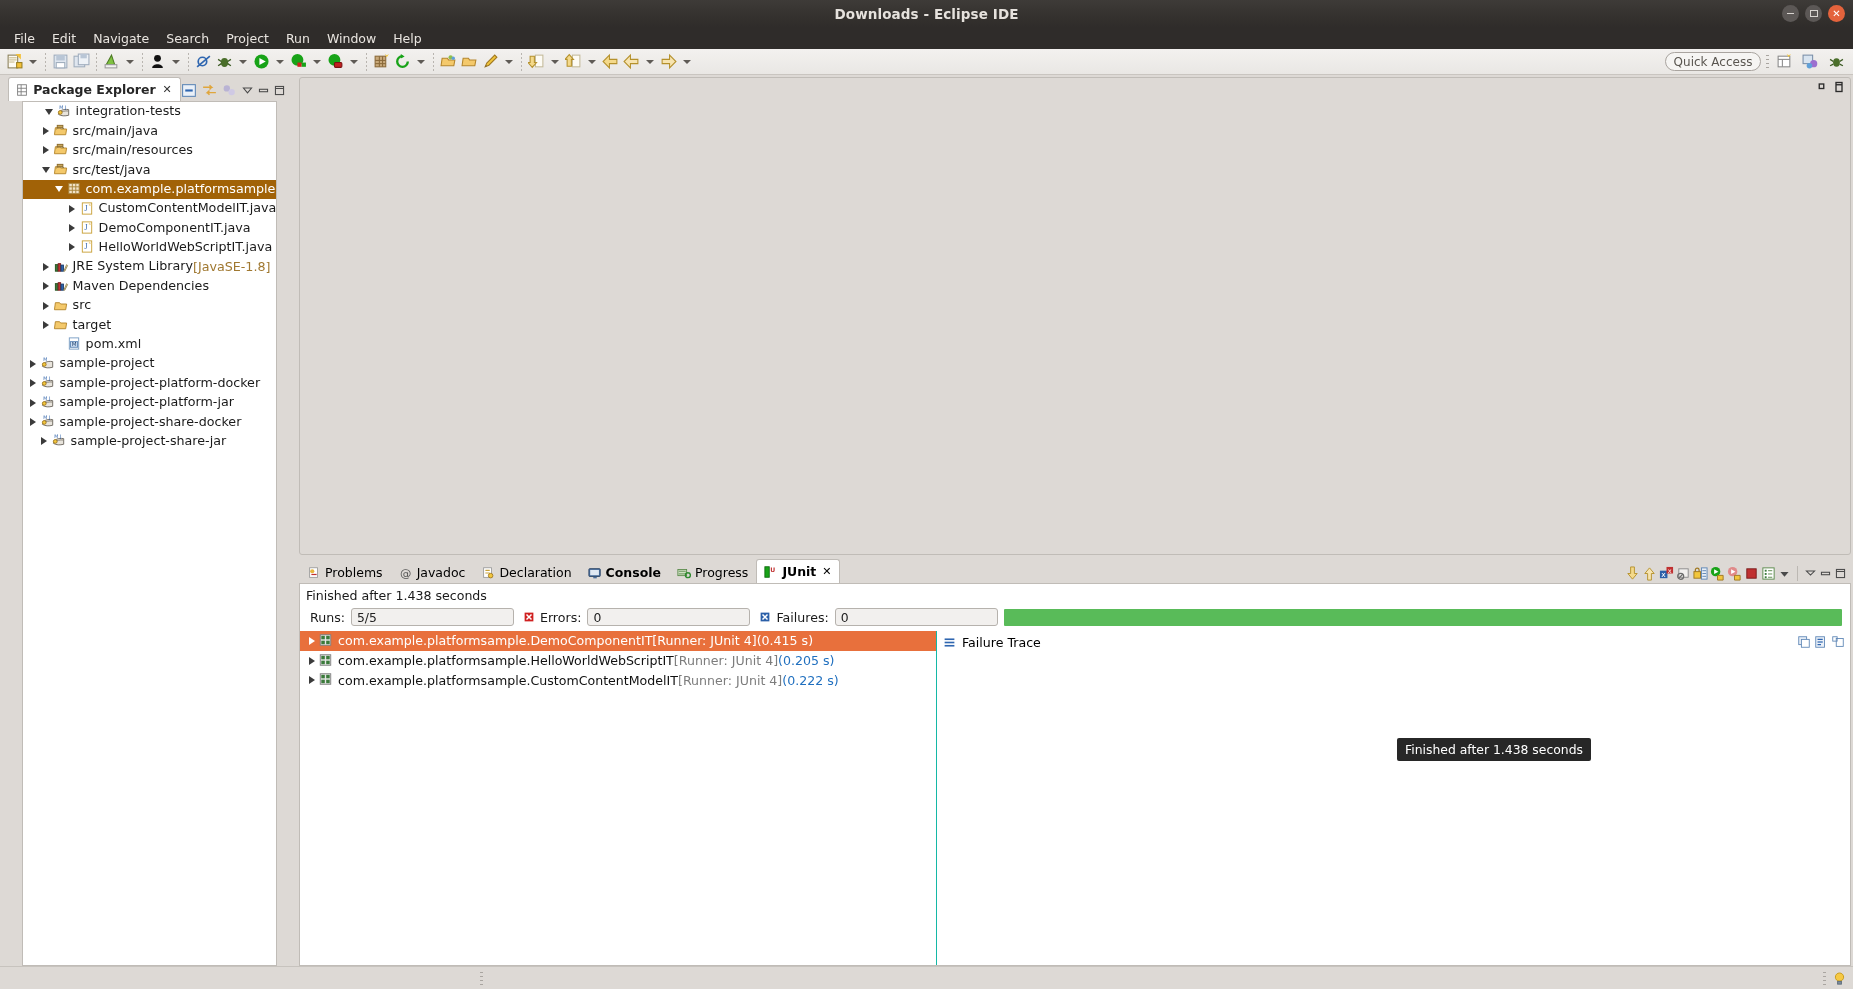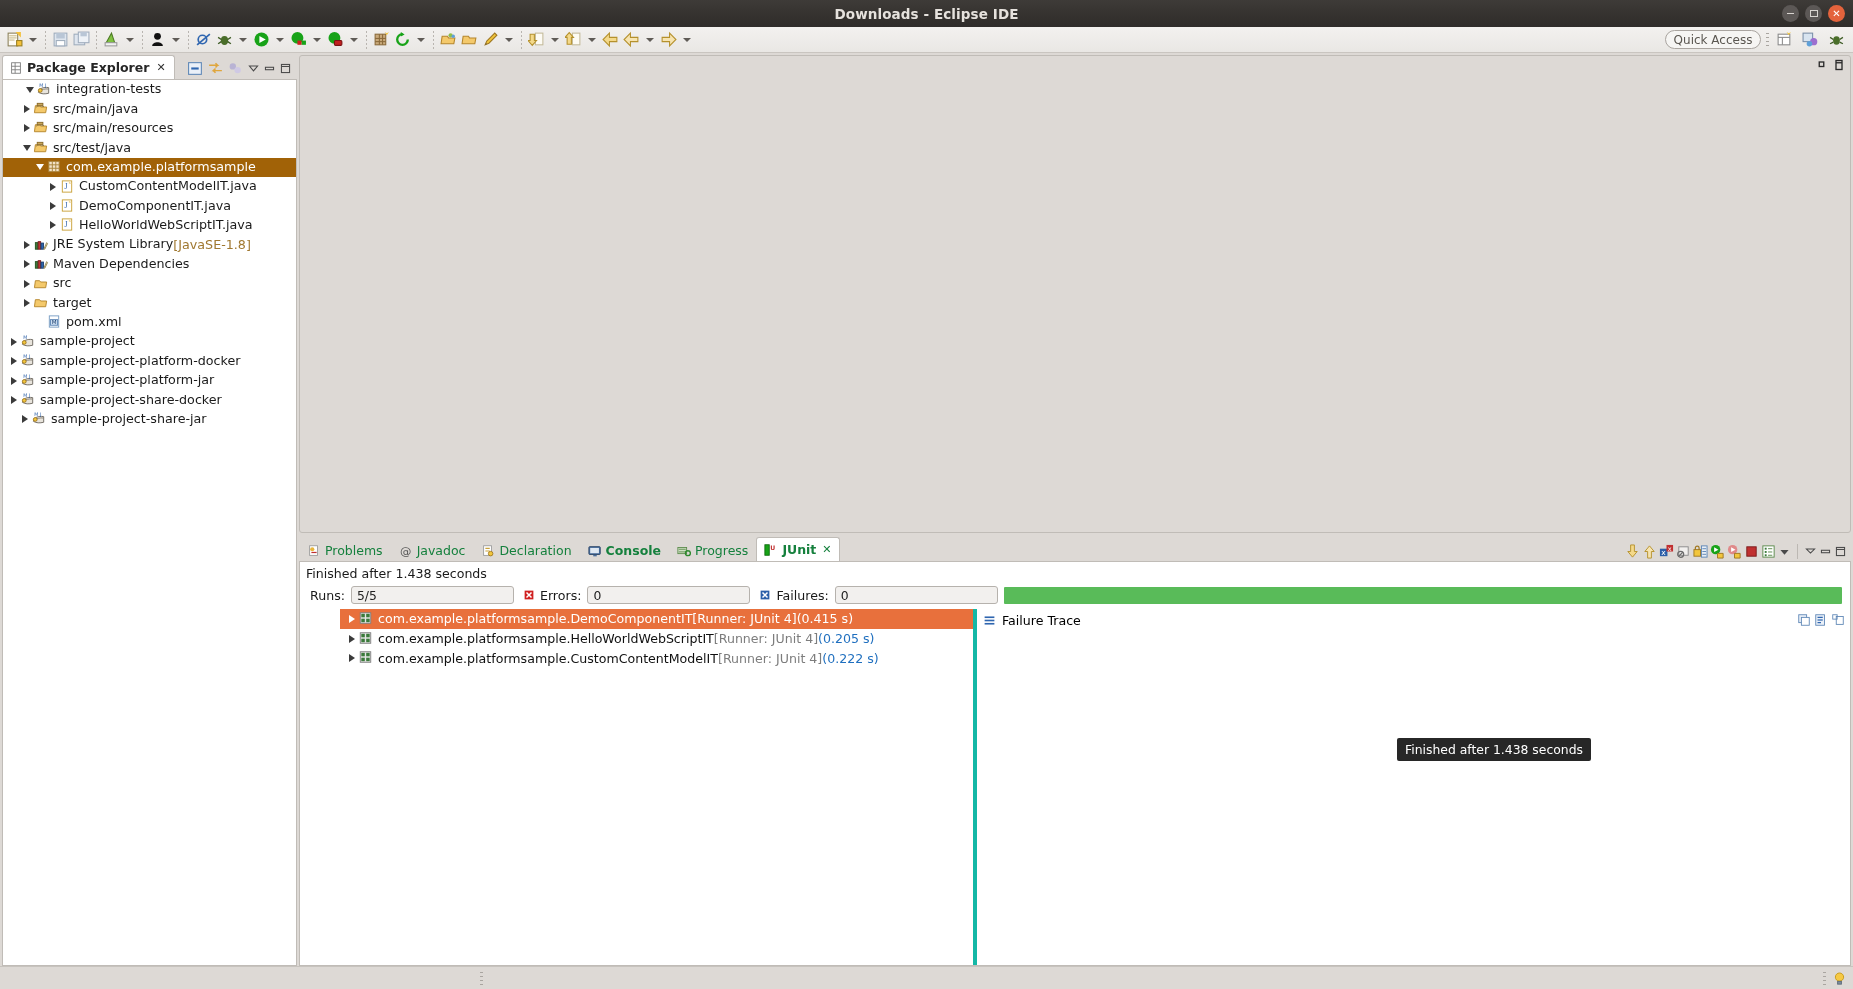--- a/index.html
+++ b/index.html
@@ -51,21 +51,21 @@
   .quickaccess {
     width: 96px; height: 19px; border: 1px solid #a9a49f; border-radius: 10px;
     background: #f6f5f3; color: #5a5650; font-size: 12px; display: flex; align-items: center;
     justify-content: center;
   }
 
   
   .body { flex: 1 1 auto; display: flex; background: #ddd9d5; min-height: 0; }
 
   
-  .leftpane { width: 297px; flex: 0 0 297px; display: flex; flex-direction: column; padding: 2px 0 0 2px; }
+  .leftpane { width: 297px; flex: 0 0 297px; display: flex; flex-direction: column; padding: 2px 0 0 2px; align-items: center; }
   .viewtabrow { height: 24px; display: flex; align-items: flex-end; position: relative; }
   .viewtab {
     height: 24px; display: flex; align-items: center; gap: 4px; padding: 0 8px 0 6px;
     background: #fff; border: 1px solid #c0bcb7; border-bottom: none;
     border-top-left-radius: 3px; border-top-right-radius: 3px;
     font-size: 12.5px; font-weight: bold; color: #262626;
   }
   .viewtab .tabx { font-size: 11px; font-weight: normal; color: #333; margin-left: 3px; }
   .viewtools { margin-left: auto; display: flex; align-items: center; gap: 3px; padding-right: 5px; padding-bottom: 2px; }
   .treebox {
@@ -88,21 +88,21 @@
     flex: 0 0 478px; background: #ddd9d5; border: 1px solid #c0bcb7; border-radius: 3px;
     margin-left: 2px; position: relative;
   }
   .editor-ctrls { position: absolute; right: 5px; top: 3px; display: flex; gap: 4px; align-items: center; }
 
   
   .bottompane { flex: 1 1 auto; margin-left: 2px; margin-top: 4px; display: flex; flex-direction: column; min-height: 0; }
   .btabrow { height: 24px; display: flex; align-items: flex-end; position: relative; background: transparent; }
   .btab {
     height: 22px; display: flex; align-items: center; gap: 4px; padding: 0 7px;
-    font-size: 12.5px; color: #15803d; border: 1px solid transparent; border-bottom: none;
+    font-size: 12.5px; color: #000000; border: 1px solid transparent; border-bottom: none;
   }
   .btab.bold { font-weight: bold; }
   .btab.active {
     background: #fff; border-color: #c0bcb7; height: 24px;
     border-top-left-radius: 3px; border-top-right-radius: 3px; font-weight: bold;
   }
   .btab .tabx { font-size: 11px; font-weight: normal; margin-left: 2px; }
   .btools { margin-left: auto; display: flex; align-items: center; gap: 2px; padding-right: 4px; padding-bottom: 2px; }
   .btools .tb-sep2 { width: 1px; height: 15px; background: #bcb8b3; margin: 0 4px; }
 
@@ -110,21 +110,21 @@
   .finishedline { padding: 4px 6px 2px 6px; font-size: 12.6px; color: #1a1a1a; }
   .counterrow { display: flex; align-items: center; gap: 6px; padding: 3px 8px 5px 10px; }
   .cnt-label { font-size: 12.6px; color: #1a1a1a; }
   .cnt-field {
     height: 18px; border: 1px solid #b6b2ad; border-radius: 3px; background: #f2f0ee;
     font-size: 12.4px; color: #222; display: flex; align-items: center; padding: 0 5px;
   }
   .progress { flex: 1 1 auto; height: 17px; background: #59bb59; border-radius: 1px; }
 
   .resultsplit { flex: 1 1 auto; display: flex; min-height: 0; }
-  .resultlist { flex: 0 0 637px; border-right: 4px solid #14b8a6; overflow: hidden; margin-left: 40px; }
+  .resultlist { flex: 0 0 637px; border-right: 1px solid #14b8a6; overflow: hidden; }
   .rrow { height: 19.8px; display: flex; align-items: center; font-size: 12.6px; color: #111; white-space: nowrap; padding-left: 5px; }
   .rrow.sel { background: #e8703c; color: #fff; }
   .rrow .runner { color: #7d7d7d; }
   .rrow .tm { color: #1f6fbf; }
   .rrow.sel .runner, .rrow.sel .tm { color: #fff; }
   .ftpanel { flex: 1 1 auto; display: flex; flex-direction: column; min-width: 0; }
   .fthead { height: 22px; display: flex; align-items: center; gap: 6px; padding-left: 6px; font-size: 12.6px; position: relative; }
   .fthead .fttools { position: absolute; right: 5px; display: flex; gap: 3px; align-items: center; }
 
   
@@ -156,20 +156,30 @@
         </div>
       <div class="wb">
           <span class="sq"></span>
         </div>
       <div class="wb close">
           <span class="wb-glyph">✕</span>
         </div>
     </div>
   </div>
 
+  <div class="menubar">
+    <div class="menuitem">File</div>
+    <div class="menuitem">Edit</div>
+    <div class="menuitem">Navigate</div>
+    <div class="menuitem">Search</div>
+    <div class="menuitem">Project</div>
+    <div class="menuitem">Run</div>
+    <div class="menuitem">Window</div>
+    <div class="menuitem">Help</div>
+  </div>
 
   <div class="toolbar">
 
     <div class="tb-item">
       <svg class="ico" viewBox="0 0 16 16">
           <rect x="2" y="2" width="9" height="12" fill="#fdfbf4" stroke="#8a7f58"></rect>
           <rect x="3" y="4" width="7" height="1" fill="#c9bb8c"></rect>
           <rect x="3" y="6" width="7" height="1" fill="#c9bb8c"></rect>
           <rect x="3" y="8" width="5" height="1" fill="#c9bb8c"></rect>
           <path d="M9 1 L14 1 L14 6 Z" fill="#f3c13a"></path>

